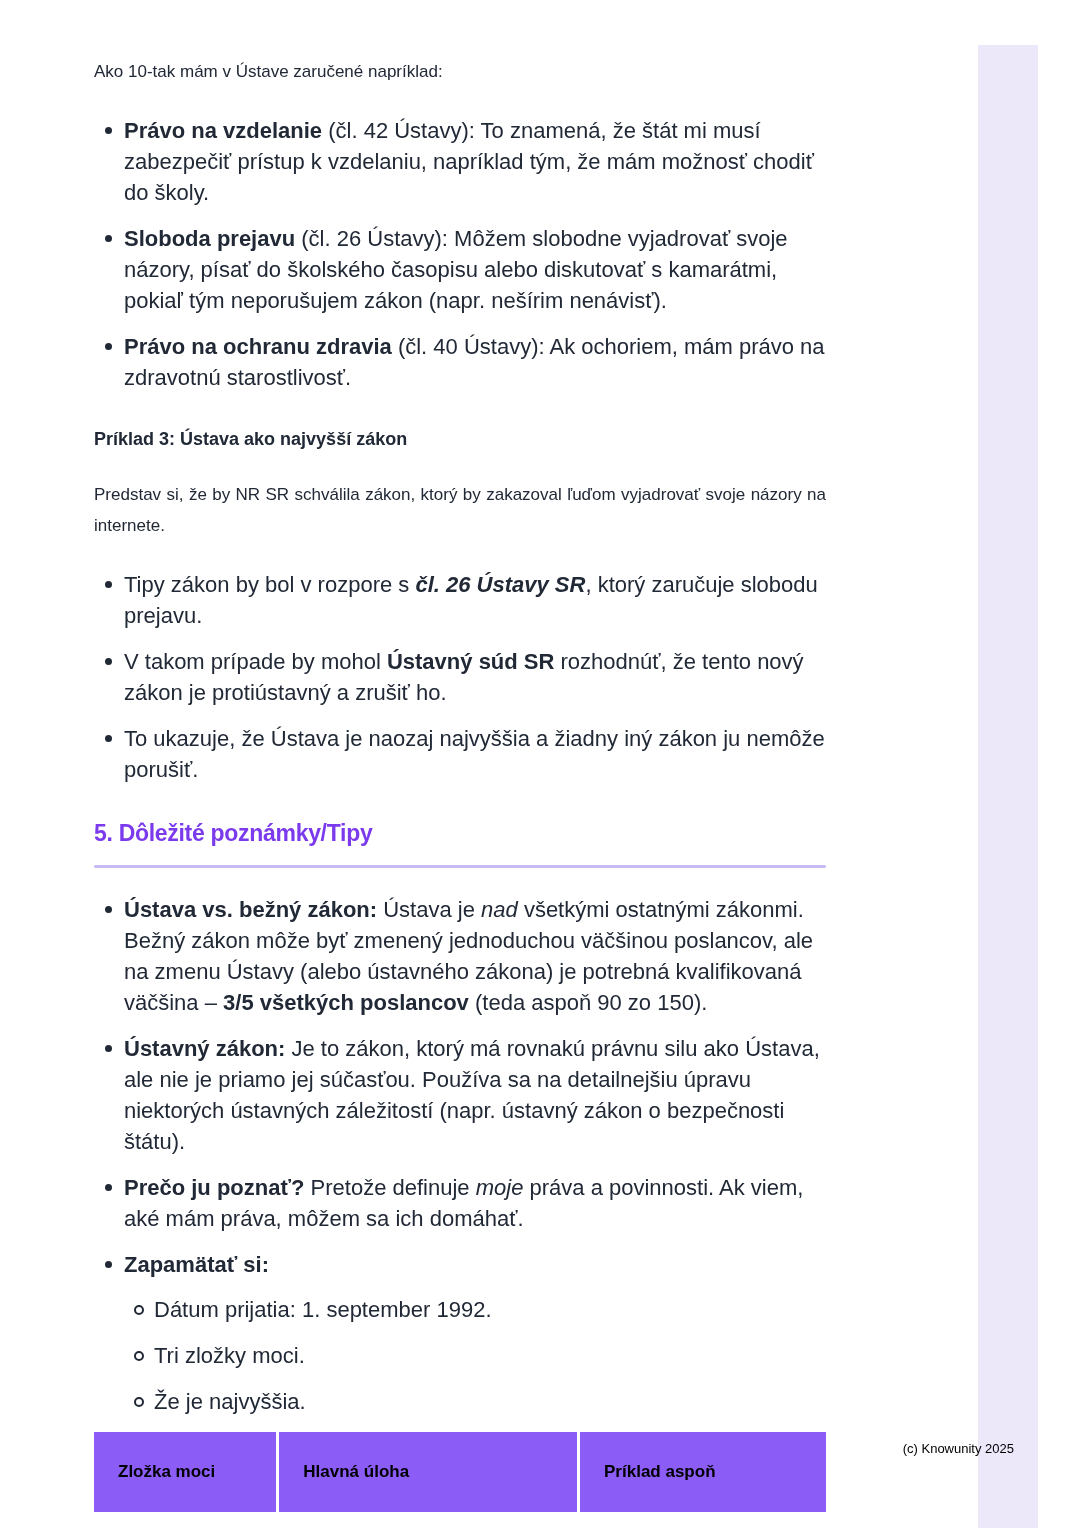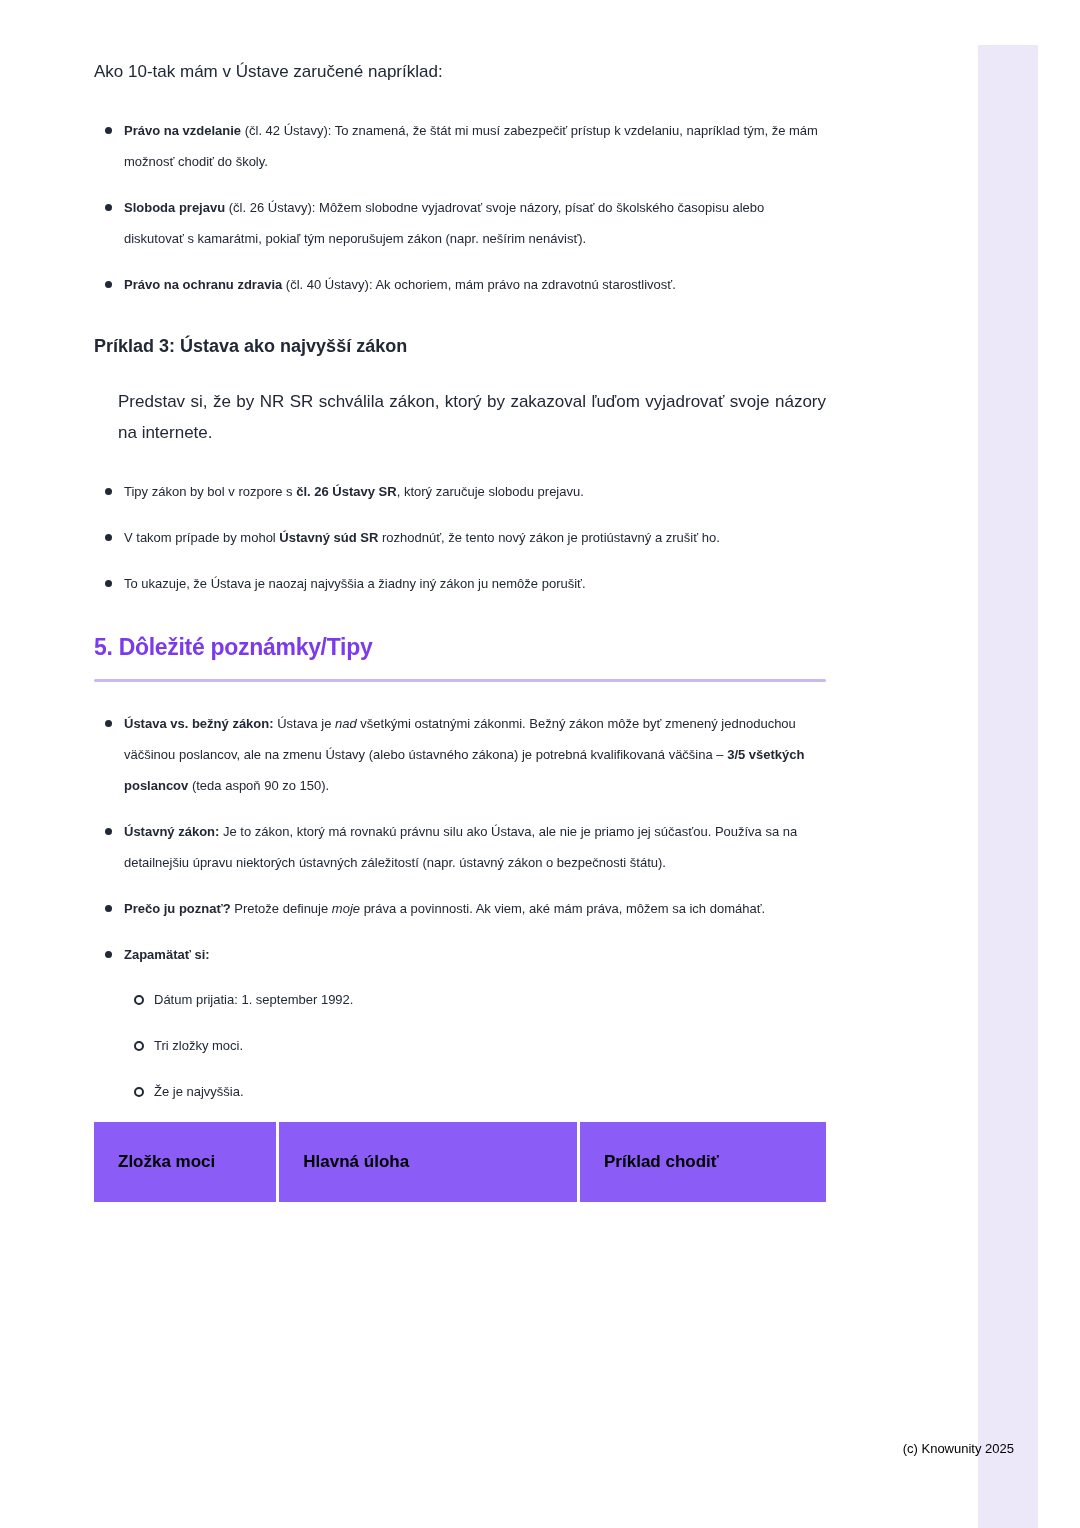--- a/index.html
+++ b/index.html
@@ -33,21 +33,21 @@
     width: 732px;
   }
   .intro {
     font-size: 17px;
     line-height: 31px;
   }
   .bullet-list {
     list-style: none;
     margin: 28px 0 0 0;
     padding-left: 30px;
-    font-size: 13px;
+    font-size: 22px;
     line-height: 31px;
   }
   .bullet-list > li {
     position: relative;
     margin-bottom: 15px;
   }
   .bullet-list > li::before {
     content: "";
     position: absolute;
     left: -19px;
@@ -82,21 +82,21 @@
     margin-top: 34px;
     font-size: 18px;
     font-weight: 700;
     line-height: 24px;
   }
   .para {
     margin-top: 28px;
     font-size: 17px;
     line-height: 31px;
   }
-  .justify { text-align: justify; margin-left: 24px; }
+  .justify { text-align: justify; }
   .section-heading {
     margin-top: 28px;
     font-size: 23px;
     font-weight: 700;
     line-height: 40px;
     color: #7c3aed;
     letter-spacing: -0.3px;
   }
   .heading-rule {
     margin-top: 12px;
@@ -148,21 +148,21 @@
         <li><span style="font-weight: 700;">Právo na vzdelanie</span><span> (čl. 42 Ústavy): To znamená, že štát mi musí zabezpečiť prístup k vzdelaniu, napríklad tým, že mám možnosť chodiť do školy.</span></li>
         <li><span style="font-weight: 700; margin-top: 24px;">Sloboda prejavu</span><span> (čl. 26 Ústavy): Môžem slobodne vyjadrovať svoje názory, písať do školského časopisu alebo diskutovať s kamarátmi, pokiaľ tým neporušujem zákon (napr. nešírim nenávisť).</span></li>
         <li><span style="font-weight: 700;">Právo na ochranu zdravia</span><span> (čl. 40 Ústavy): Ak ochoriem, mám právo na zdravotnú starostlivosť.</span></li>
       </ul>
 
     <h3 class="sub-heading">Príklad 3: Ústava ako najvyšší zákon</h3>
 
     <p class="para justify">Predstav si, že by NR SR schválila zákon, ktorý by zakazoval ľuďom vyjadrovať svoje názory na internete.</p>
 
     <ul class="bullet-list">
-        <li><span>Tipy zákon by bol v rozpore s </span><span style="font-weight: 700;">čl. 26 Ústavy SR</span><span>, ktorý zaručuje slobodu prejavu.</span></li>
+        <li><span>Tipy zákon by bol v rozpore s </span><span style="font-weight: 700; font-style: italic;">čl. 26 Ústavy SR</span><span>, ktorý zaručuje slobodu prejavu.</span></li>
         <li><span>V takom prípade by mohol </span><span style="font-weight: 700;">Ústavný súd SR</span><span> rozhodnúť, že tento nový zákon je protiústavný a zrušiť ho.</span></li>
         <li><span>To ukazuje, že Ústava je naozaj najvyššia a žiadny iný zákon ju nemôže porušiť.</span></li>
       </ul>
 
     <h2 class="section-heading">5. Dôležité poznámky/Tipy</h2>
     <div class="heading-rule"></div>
 
     <ul class="bullet-list tips-list">
         <li><span style="font-weight: 700;">Ústava vs. bežný zákon:</span><span> Ústava je </span><span style="font-style: italic;">nad</span><span> všetkými ostatnými zákonmi. Bežný zákon môže byť zmenený jednoduchou väčšinou poslancov, ale na zmenu Ústavy (alebo ústavného zákona) je potrebná kvalifikovaná väčšina – </span><span style="font-weight: 700;">3/5 všetkých poslancov</span><span> (teda aspoň 90 zo 150).</span></li>
         <li><span style="font-weight: 700;">Ústavný zákon:</span><span> Je to zákon, ktorý má rovnakú právnu silu ako Ústava, ale nie je priamo jej súčasťou. Používa sa na detailnejšiu úpravu niektorých ústavných záležitostí (napr. ústavný zákon o bezpečnosti štátu).</span></li>
@@ -170,20 +170,20 @@
         <li><span style="font-weight: 700;">Zapamätať si:</span><ul class="sub-list">
             <li>Dátum prijatia: 1. september 1992.</li>
             <li>Tri zložky moci.</li>
             <li>Že je najvyššia.</li>
           </ul></li>
       </ul>
 
     <div class="table-header">
       <div class="th th1">Zložka moci</div>
       <div class="th th2">Hlavná úloha</div>
-      <div class="th th3">Príklad chodiť</div>
+      <div class="th th3">Príklad aspoň</div>
     </div>
 
   </div>
 
   <div class="copyright">(c) Knowunity 2025</div>
 
 </div>
 
 </body></html>

